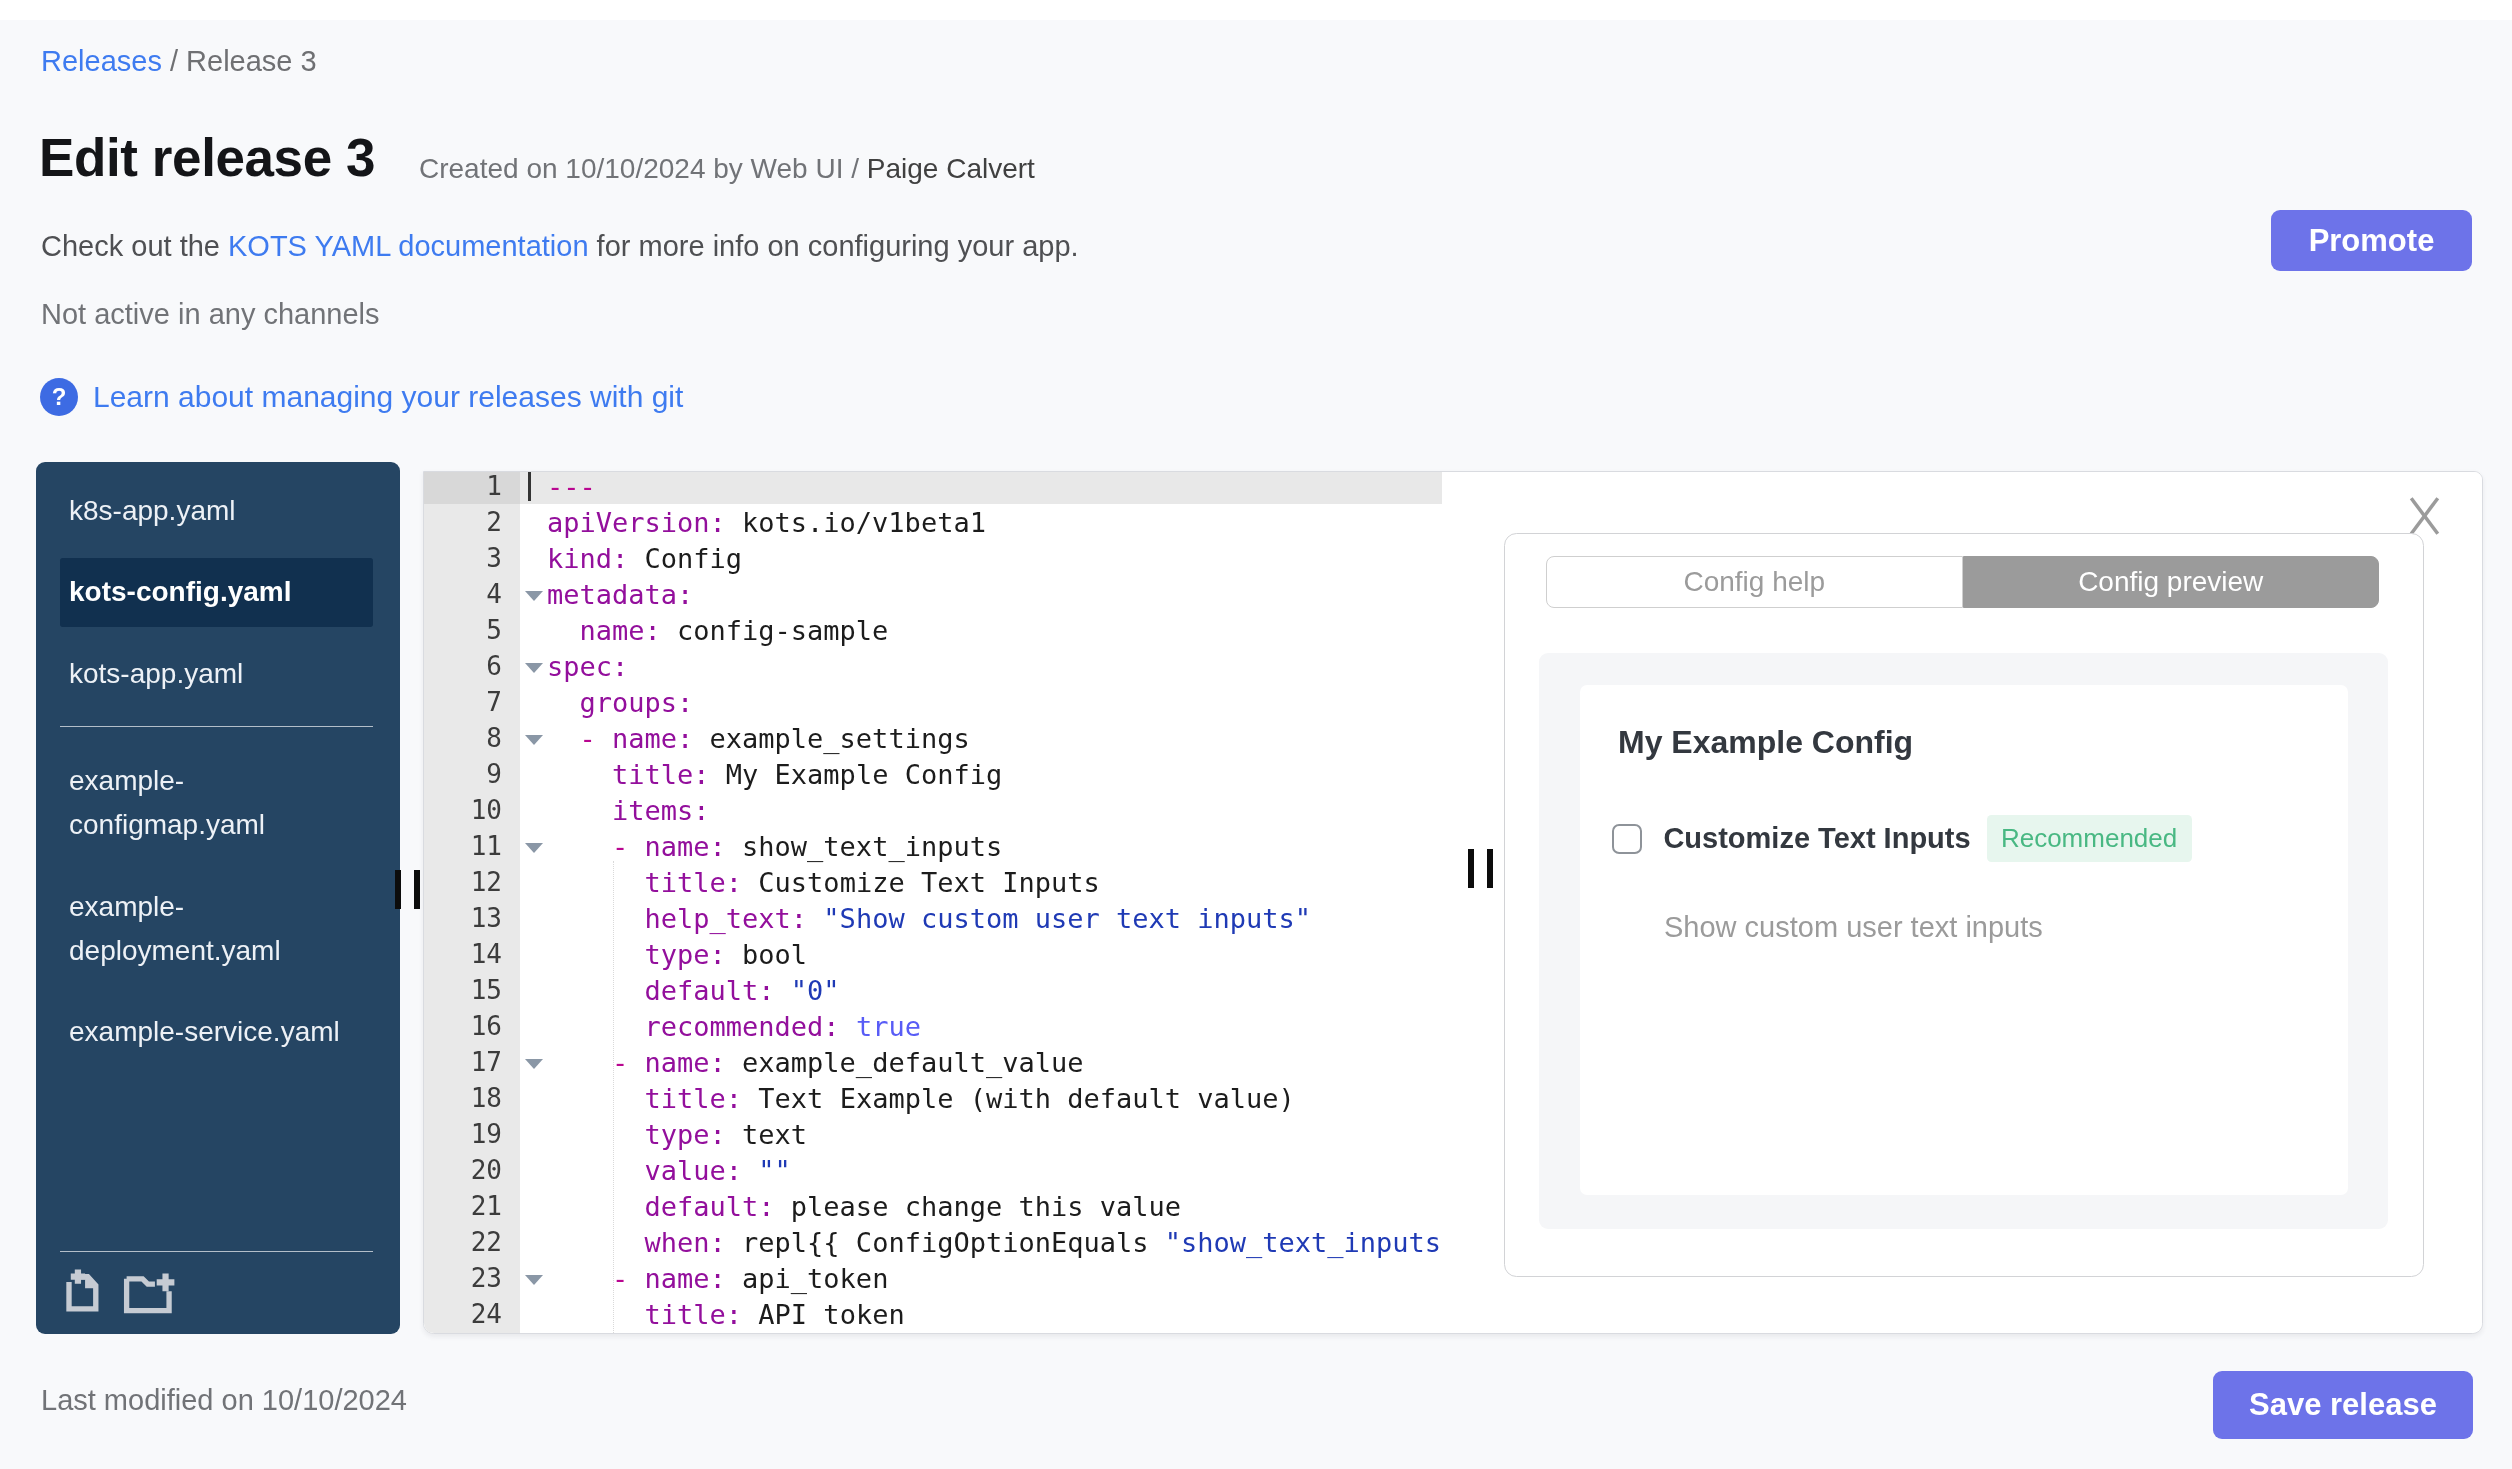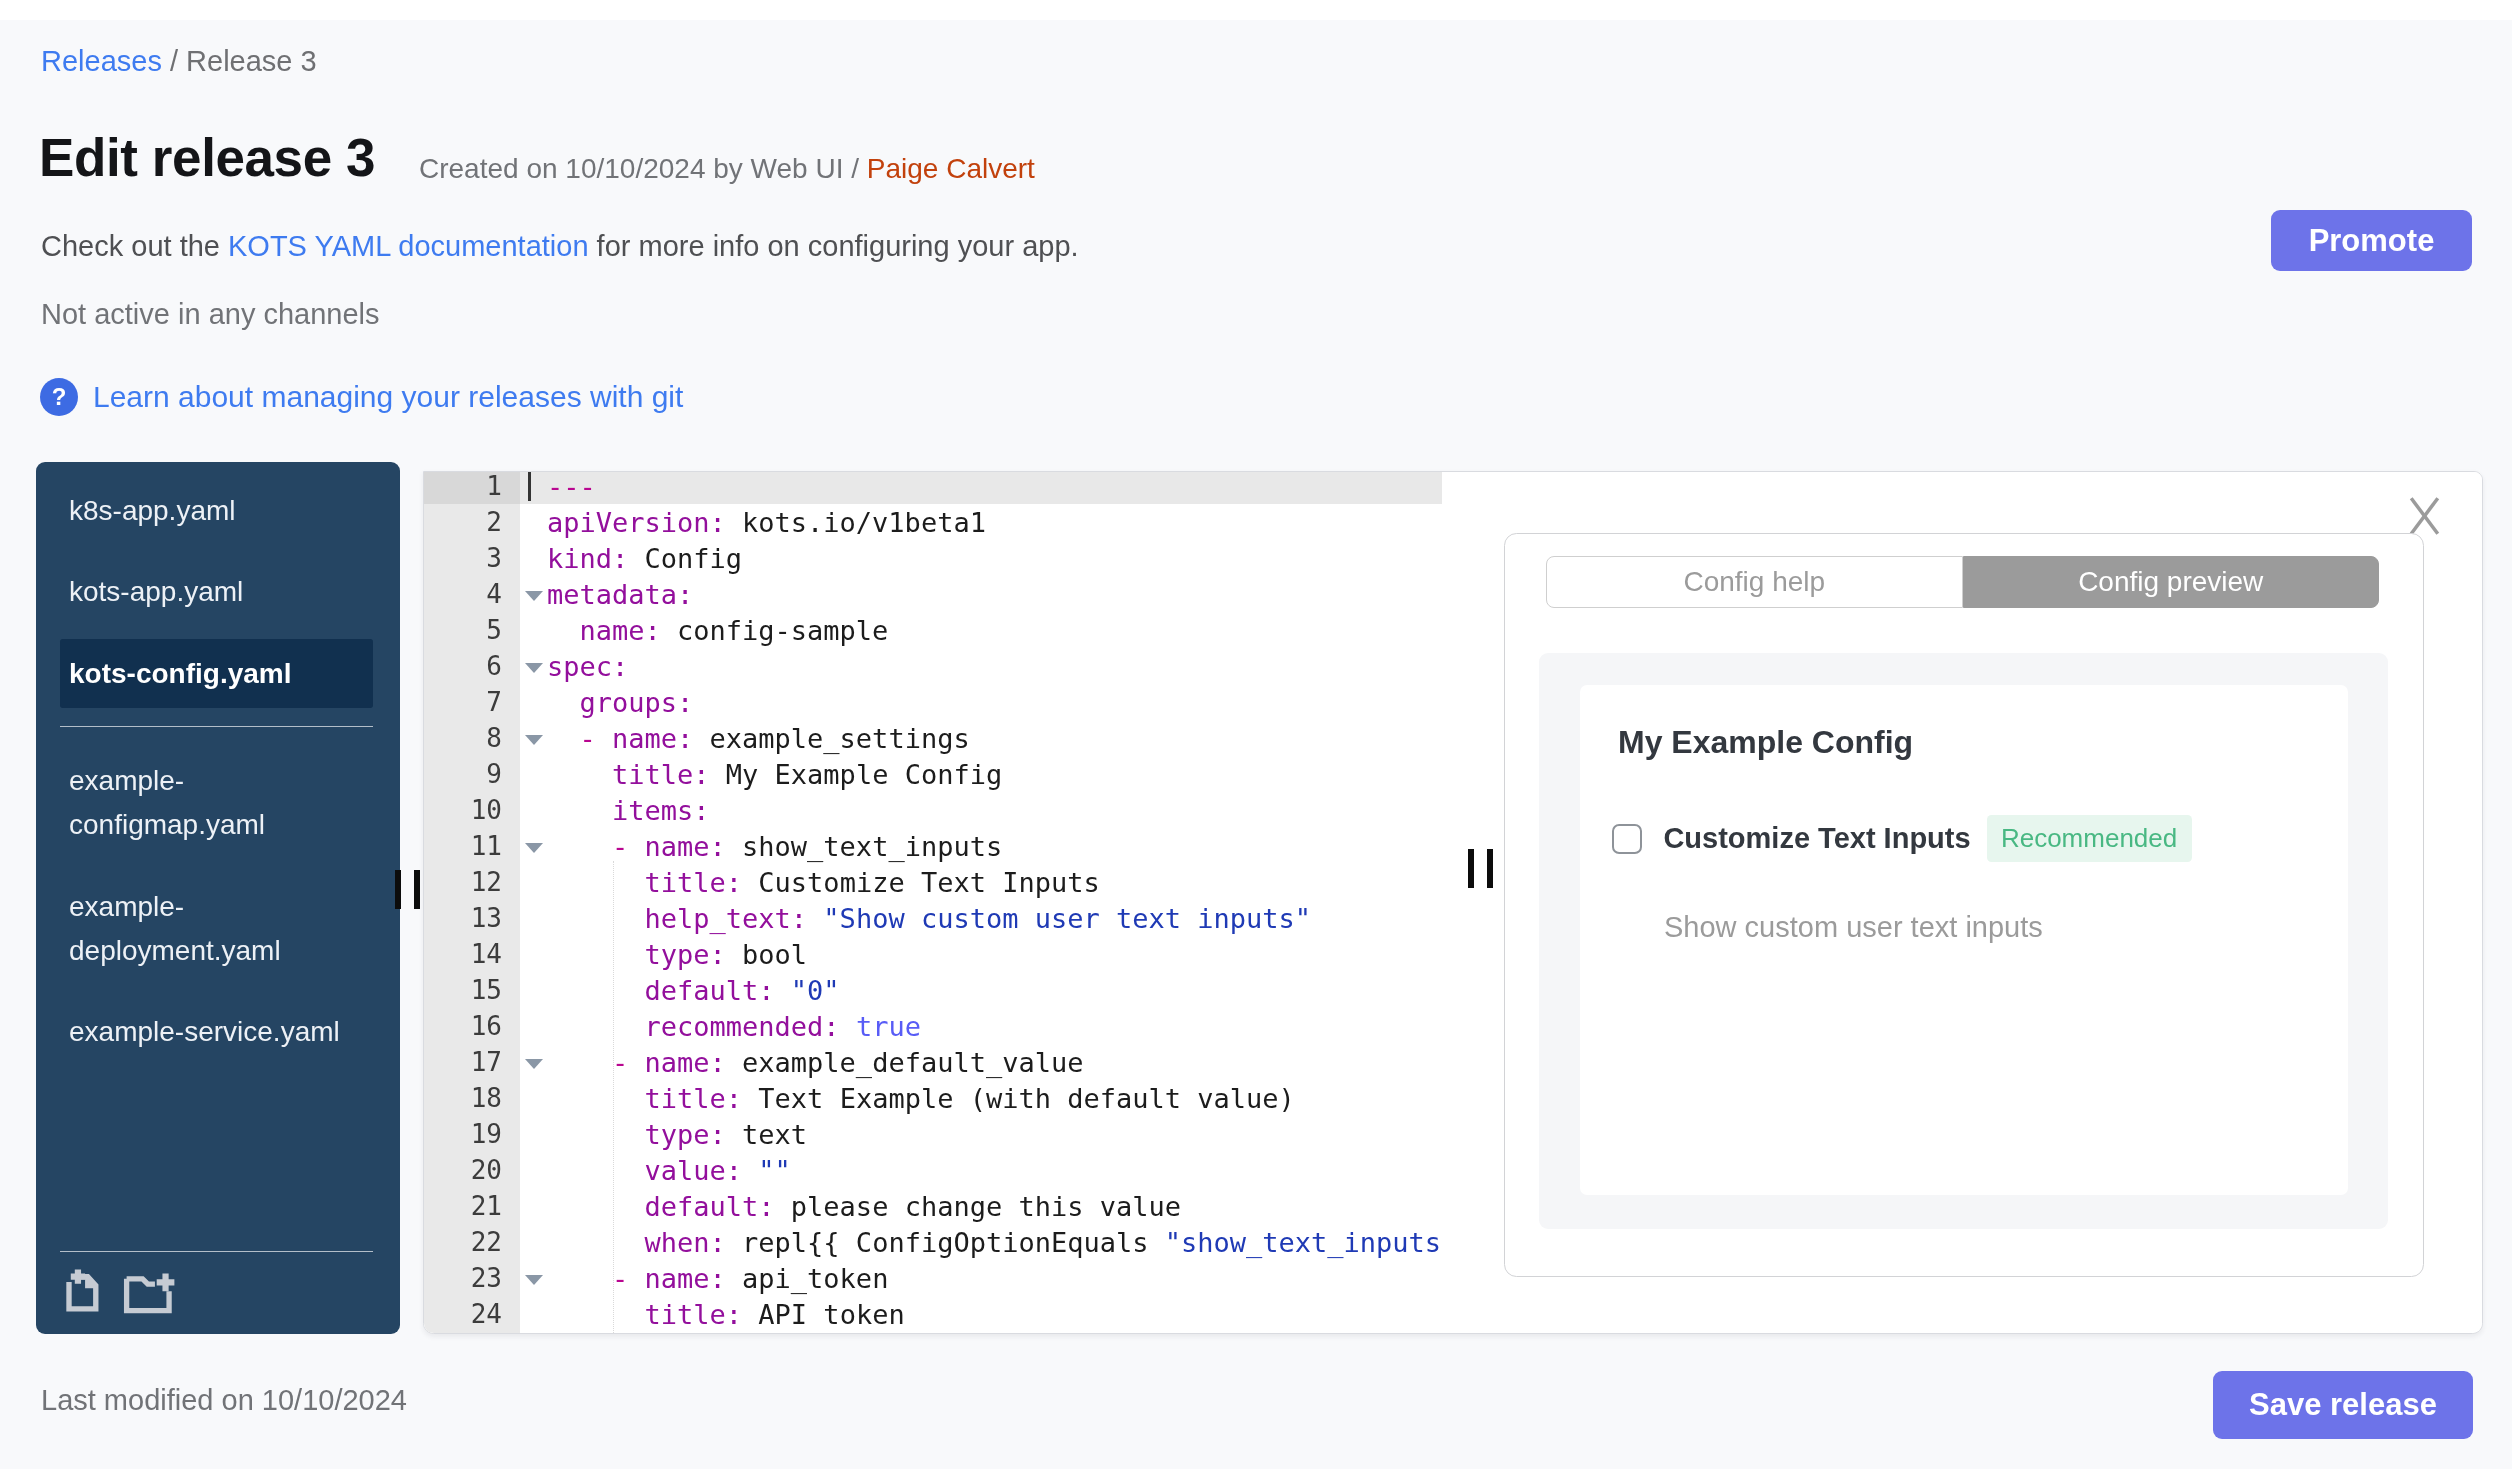--- a/index.html
+++ b/index.html
@@ -11,21 +11,21 @@
     -webkit-font-smoothing:antialiased;
   }
   #app{position:absolute;inset:0;}
   .topstrip{position:absolute;top:0;left:0;right:0;height:19.6px;background:#ffffff;}
 
   
   .breadcrumb{position:absolute;left:41px;top:45px;font-size:29px;color:#6f7073;}
   .breadcrumb a{color:#3e7bf0;text-decoration:none;cursor:pointer;}
   .page-title{position:absolute;left:39px;top:127px;margin:0;font-size:53px;font-weight:700;color:#141518;letter-spacing:-0.4px;}
   .created-line{position:absolute;left:419px;top:153px;font-size:28px;color:#717377;}
-  .created-line a{color:#c2410c;text-decoration:none;cursor:pointer;}
+  .created-line a{color:#404040;text-decoration:none;cursor:pointer;}
   .doc-line{position:absolute;left:41px;top:230px;font-size:29px;color:#4f5053;}
   .doc-line a{color:#3e7bf0;text-decoration:none;cursor:pointer;}
   .channel-status{position:absolute;left:41px;top:298px;font-size:29px;color:#717377;}
   .git-row{position:absolute;left:40px;top:378px;display:flex;align-items:center;gap:15px;cursor:pointer;}
   .q-icon{width:38px;height:38px;border-radius:50%;background:#3d6be3;color:#fff;font-size:24px;font-weight:700;
           display:flex;align-items:center;justify-content:center;}
   .git-row .git-label{font-size:30px;color:#3e7bf0;}
   .btn{border:none;border-radius:9px;background:#6d73e9;color:#fff;font-weight:700;
        font-family:"Liberation Sans",sans-serif;cursor:pointer;}
   .promote-btn{position:absolute;left:2271px;top:210px;width:201px;height:61px;font-size:31px;}
@@ -122,22 +122,22 @@
 
   <div class="git-row">
     <span class="q-icon">?</span>
     <span class="git-label">Learn about managing your releases with git</span>
   </div>
 
   <div class="sidebar">
     <div class="file-list">
       <div id="file-group-0">
           <div class="file-item">k8s-app.yaml</div>
+          <div class="file-item selected">kots-config.yaml</div>
           <div class="file-item">kots-app.yaml</div>
-          <div class="file-item selected">kots-config.yaml</div>
         </div>
       <div class="file-divider"></div>
       <div id="file-group-1">
           <div class="file-item">example-configmap.yaml</div>
           <div class="file-item">example-deployment.yaml</div>
           <div class="file-item">example-service.yaml</div>
         </div>
     </div>
     <div class="sidebar-bottom">
       <div class="file-divider"></div>

